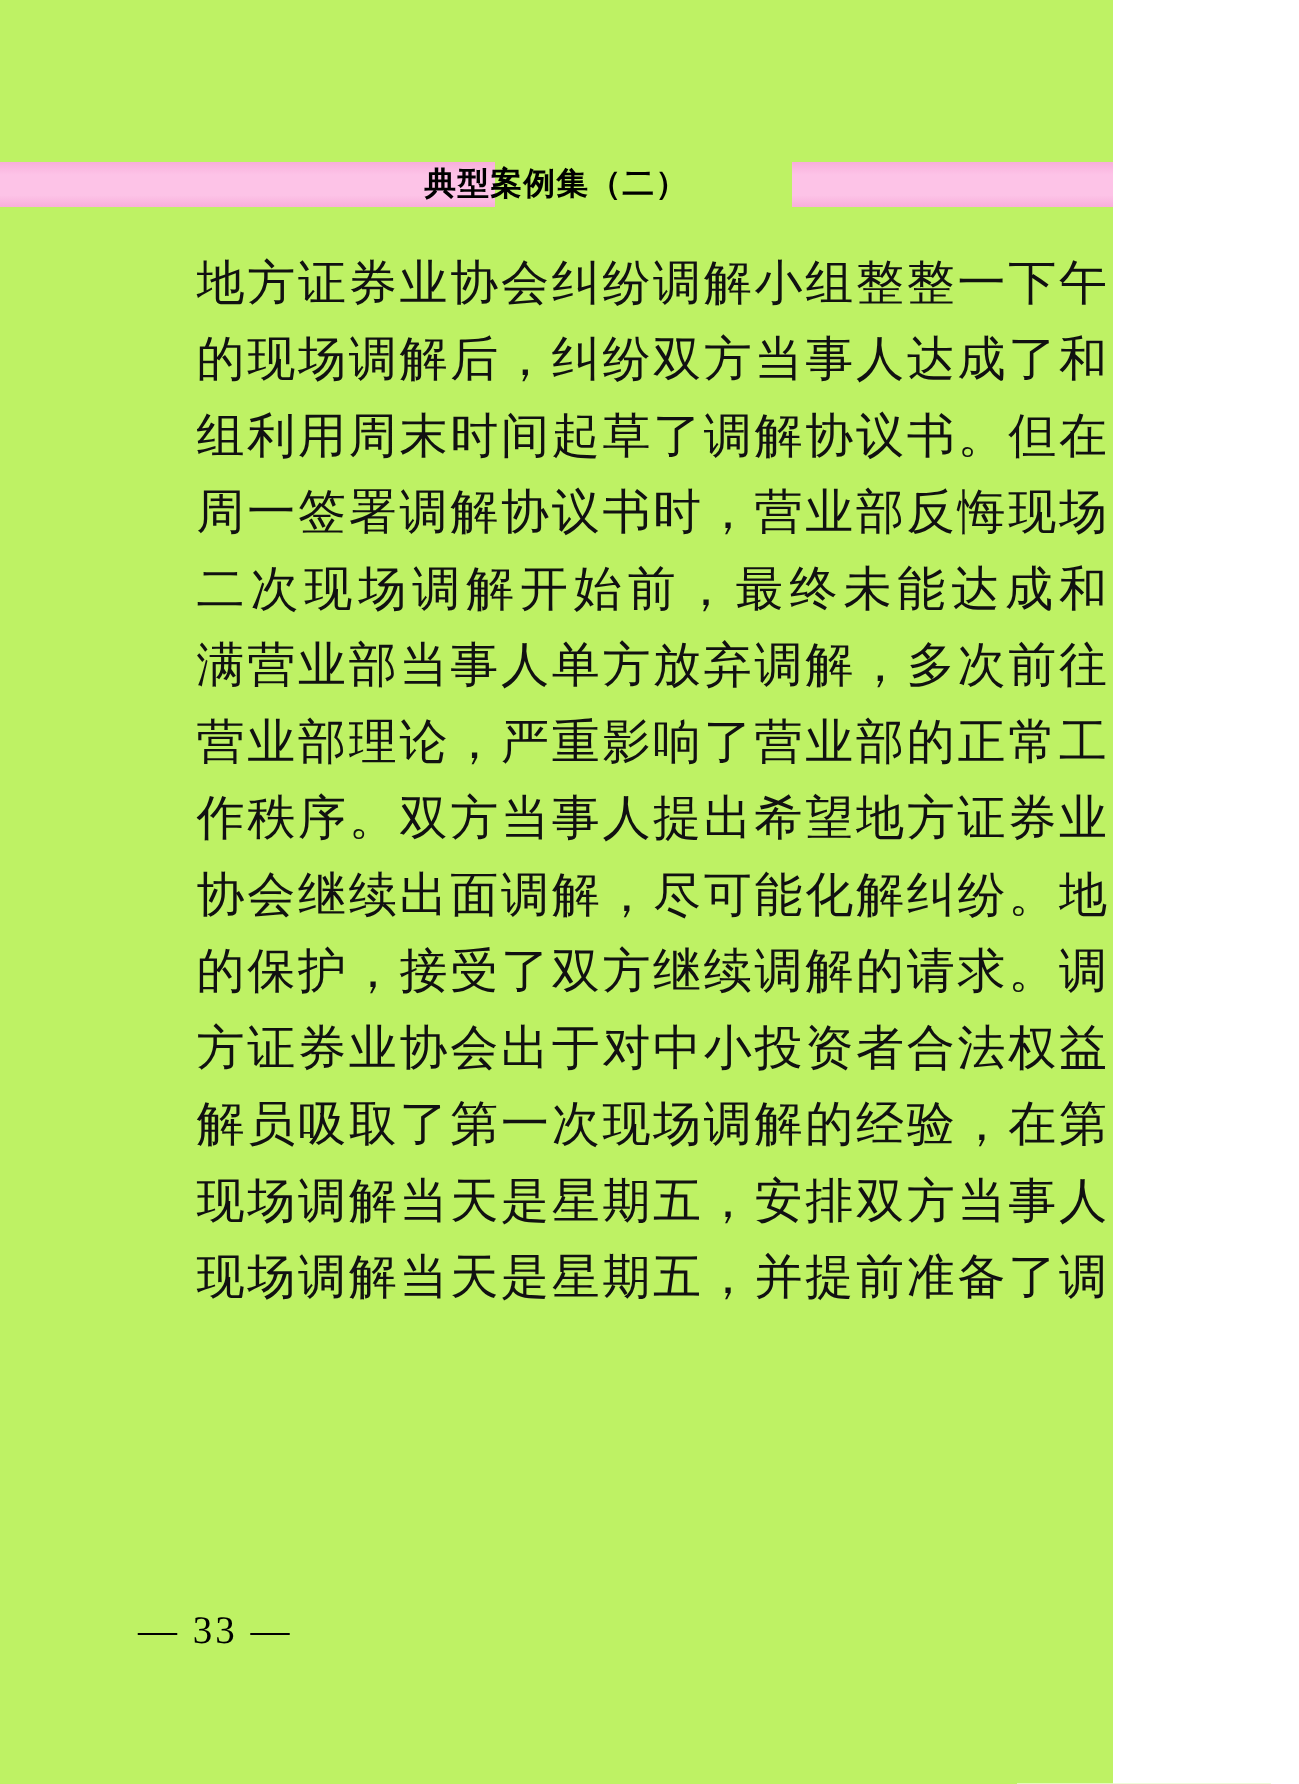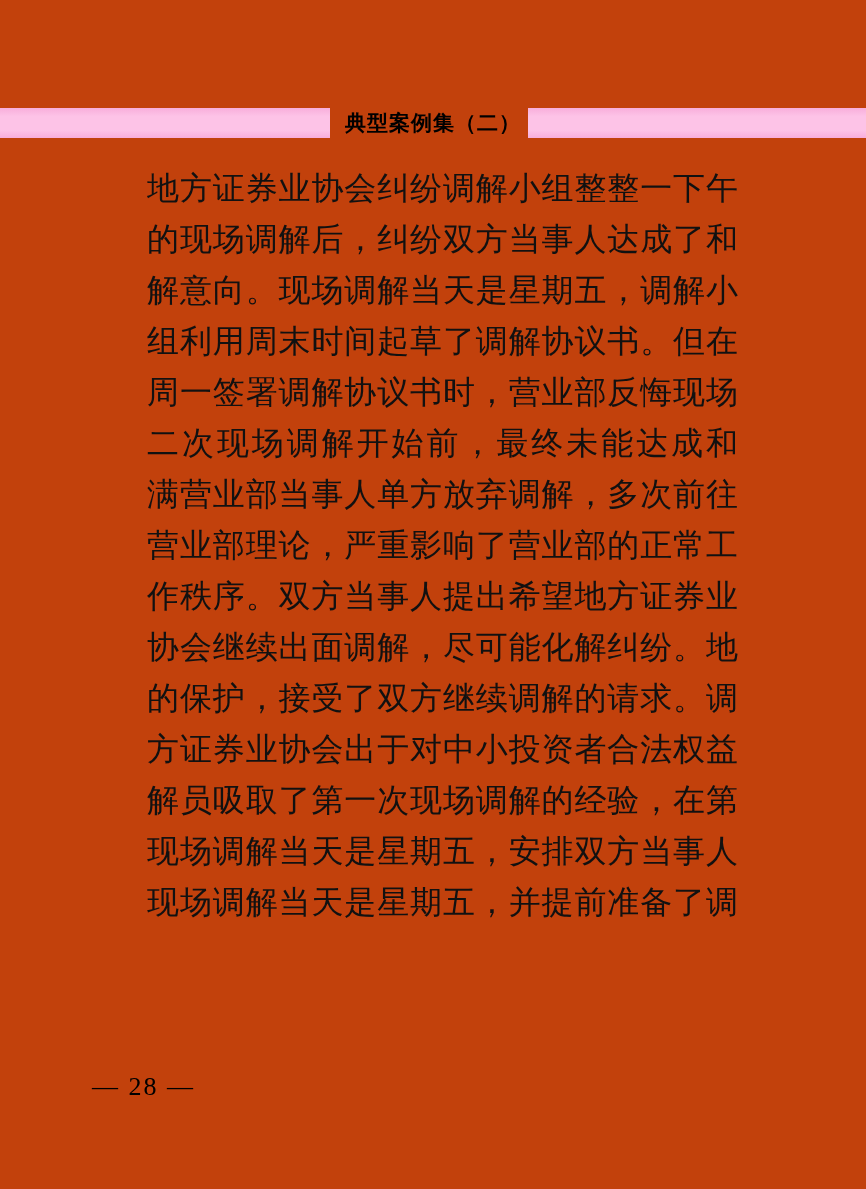--- a/index.html
+++ b/index.html
@@ -2,23 +2,23 @@
 <html style="--bar-pink: #fdc3e7; --bar-pink-edge: #f8aedb;"><head>
   <meta charset="utf-8">
   <style>
     html, body {
       margin: 0;
       padding: 0;
       background: #ffffff;
     }
     .page {
       position: relative;
-      width: 866px;
+      width: 742px;
       height: 1189px;
-      background: #c2410c;
+      background: #bef264;
       overflow: hidden;
       font-family: "Liberation Serif", serif;
     }
     
     .hdr-bar {
       position: absolute;
       top: 108px;
       height: 30px;
       background: linear-gradient(
         180deg,
@@ -52,21 +52,20 @@
       width: 607px;
     }
     .line {
       height: 51px;
       line-height: 51px;
       font-size: 32px;
       color: #111111;
       text-align: justify;
       text-align-last: justify;
       overflow: hidden;
-      margin-left: 16px;
     }
     
     .page-num {
       position: absolute;
       left: 92px;
       top: 1072px;
       font-size: 26px;
       letter-spacing: 2px;
       color: #000000;
     }
@@ -78,30 +77,29 @@
 
   <div>
     <div class="hdr-bar left"></div>
     <div class="hdr-bar right"></div>
     <div class="hdr-title">典型案例集（二）</div>
   </div>
 
   <div class="body-text">
     <div class="line">地方证券业协会纠纷调解小组整整一下午</div>
     <div class="line">的现场调解后，纠纷双方当事人达成了和</div>
-    <div class="line">解意向。现场调解当天是星期五，调解小</div>
     <div class="line">组利用周末时间起草了调解协议书。但在</div>
     <div class="line">周一签署调解协议书时，营业部反悔现场</div>
     <div class="line">二次现场调解开始前，最终未能达成和</div>
     <div class="line">满营业部当事人单方放弃调解，多次前往</div>
     <div class="line">营业部理论，严重影响了营业部的正常工</div>
     <div class="line">作秩序。双方当事人提出希望地方证券业</div>
     <div class="line">协会继续出面调解，尽可能化解纠纷。地</div>
     <div class="line">的保护，接受了双方继续调解的请求。调</div>
     <div class="line">方证券业协会出于对中小投资者合法权益</div>
     <div class="line">解员吸取了第一次现场调解的经验，在第</div>
     <div class="line">现场调解当天是星期五，安排双方当事人签</div>
     <div class="line">现场调解当天是星期五，并提前准备了调解</div>
   </div>
 
-  <div class="page-num">— 28 —</div>
+  <div class="page-num">— 33 —</div>
 
 </div>
 
 </body></html>

